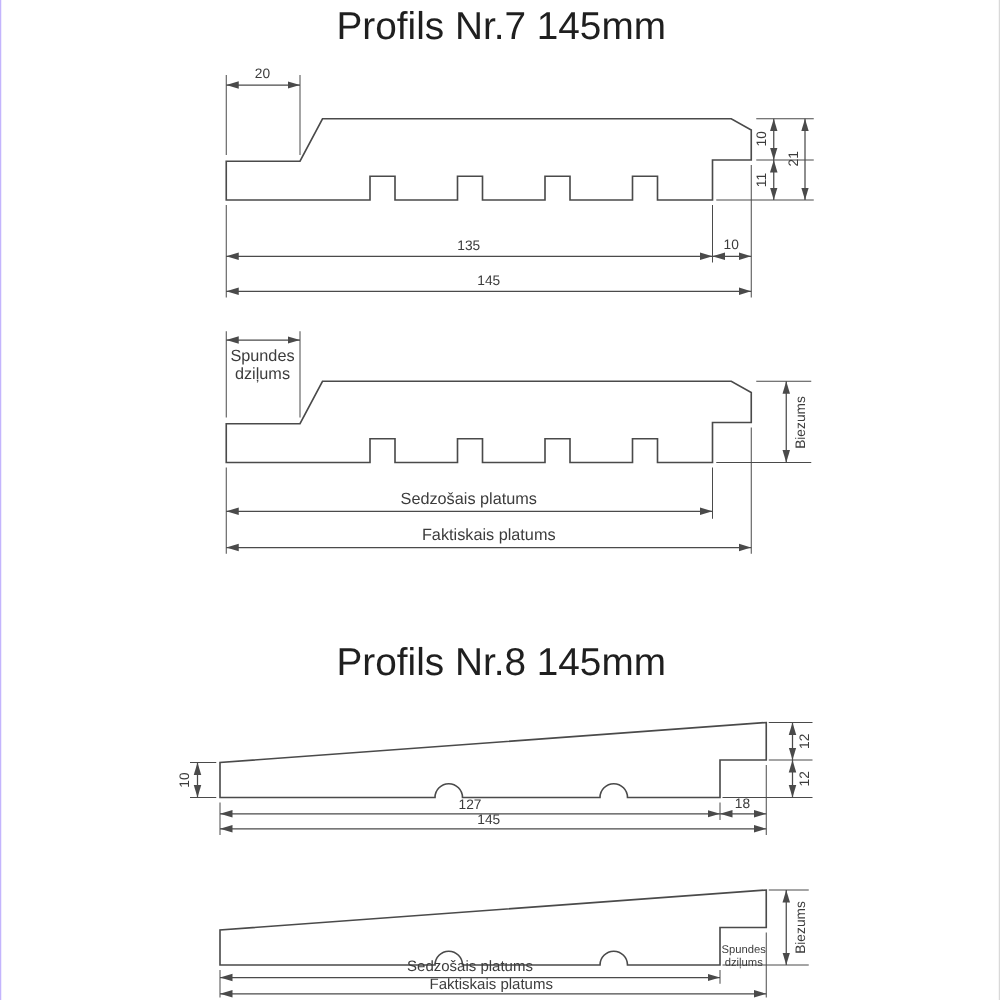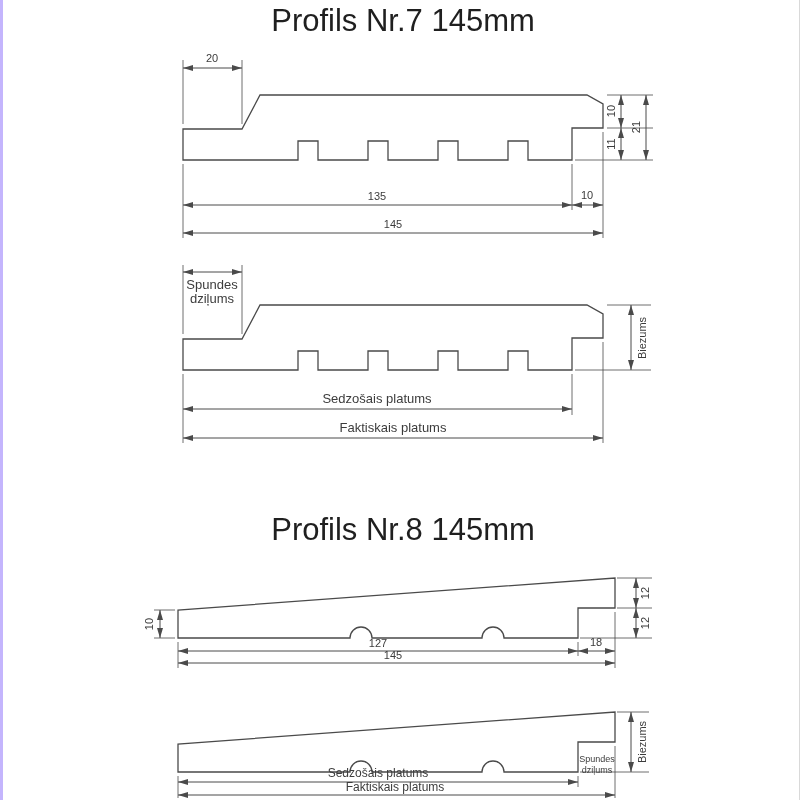--- a/index.html
+++ b/index.html
@@ -1,19 +1,19 @@
 <!DOCTYPE html>
 <html style="--line: #4a4a4a; --text: #3c3c3c; --title: #1f1f1f; --background: #ffffff;"><head>
 <meta charset="utf-8">
 <style>
   *{margin:0;padding:0;box-sizing:border-box}
   html,body{background:#ffffff}
   body{font-family:"Liberation Sans",sans-serif}
   .page{position:relative;width:800px;height:800px;margin:0 auto;background:var(--background,#ffffff);
-        border-left:3px solid #c4b5fd;border-right:1px solid #d9d9d9;overflow:hidden}
+        border-left:1px solid #c4b5fd;border-right:1px solid #d9d9d9;overflow:hidden}
   svg{position:absolute;left:0;top:0}
   .outline{fill:none;stroke:var(--line,#4a4a4a);stroke-width:1.3;stroke-linejoin:miter}
   .dimline{stroke:var(--line,#4a4a4a);stroke-width:1;fill:none}
   .ext{stroke:var(--line,#4a4a4a);stroke-width:.8;fill:none}
   text{fill:var(--text,#3c3c3c)}
   .dim{font-size:11px}
   .lbl{font-size:13px}
   .sm{font-size:9px}
   .title{font-size:31px;font-weight:500;fill:var(--title,#1f1f1f)}
 </style>

